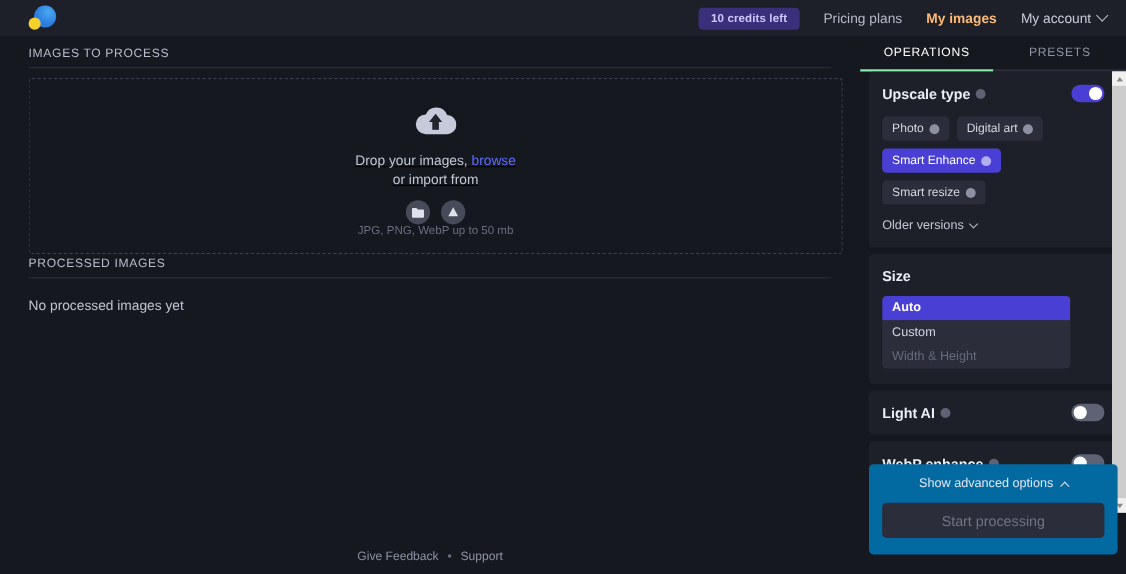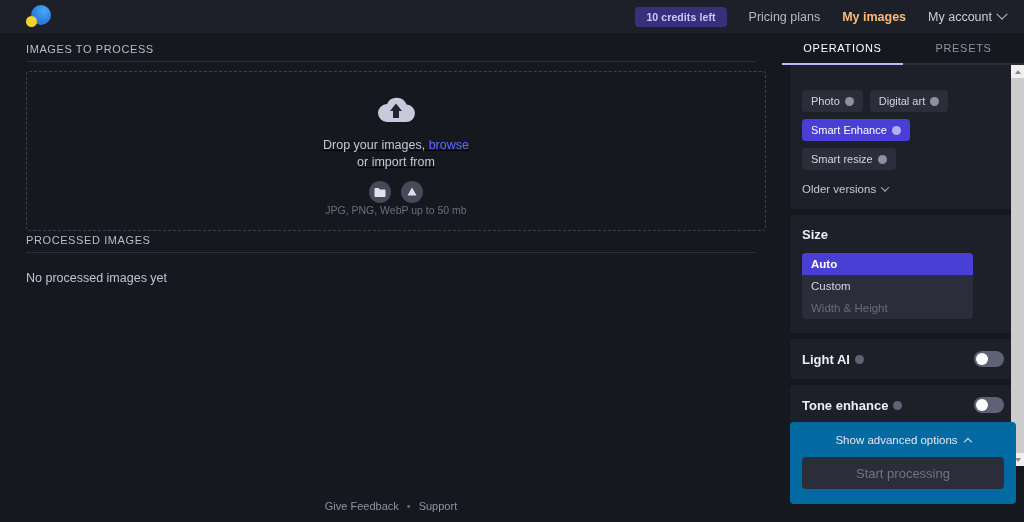--- a/index.html
+++ b/index.html
@@ -84,21 +84,21 @@
   .panel {
     position: absolute; top: 33px; left: 782px; width: 242px; height: 489px;
     background: #16181f;
   }
   .tabs { display: flex; height: 32px; }
   .tab {
     flex: 1; display: flex; align-items: center; justify-content: center;
     font-size: 11px; letter-spacing: .7px; color: #8e93a4;
     border-bottom: 2px solid #2b2e3a;
   }
-  .tab.active { color: #ffffff; border-bottom: 2px solid #c4b5fd; }
+  .tab.active { color: #ffffff; border-bottom: 2px solid #86efac; }
 
   .scrollarea {
     position: absolute; top: 32px; left: 0; width: 242px; height: 401px;
     overflow: hidden;
   }
   .card {
     background: #1e2029; margin: 0 8px 6px 8px; border-radius: 4px;
     padding: 12px 12px 14px 12px;
   }
   .card.tight { padding: 12px; }
@@ -225,20 +225,29 @@
 
   <div class="panel">
     <div class="tabs">
       <div class="tab active">OPERATIONS</div>
       <div class="tab">PRESETS</div>
     </div>
 
     <div class="scrollarea">
 
       <div class="card">
+        <div class="row">
+          <div class="lbl">
+            <span>Upscale type</span>
+            <span class="info"></span>
+          </div>
+          <div class="toggle on">
+              <div class="knob"></div>
+            </div>
+        </div>
         <div class="chips">
           <div class="chip">
             <span>Photo</span>
               <span class="info"></span>
           </div>
           <div class="chip">
             <span>Digital art</span>
               <span class="info"></span>
           </div>
           <div class="chip sel">
@@ -273,21 +282,21 @@
           </div>
           <div class="toggle off">
               <div class="knob"></div>
             </div>
         </div>
       </div>
 
       <div class="card tight">
         <div class="row">
           <div class="lbl">
-            <span>Tone enhance</span>
+            <span>WebP enhance</span>
             <span class="info"></span>
           </div>
           <div class="toggle off">
               <div class="knob"></div>
             </div>
         </div>
       </div>
 
       <div class="card tight">
         <div class="row">

